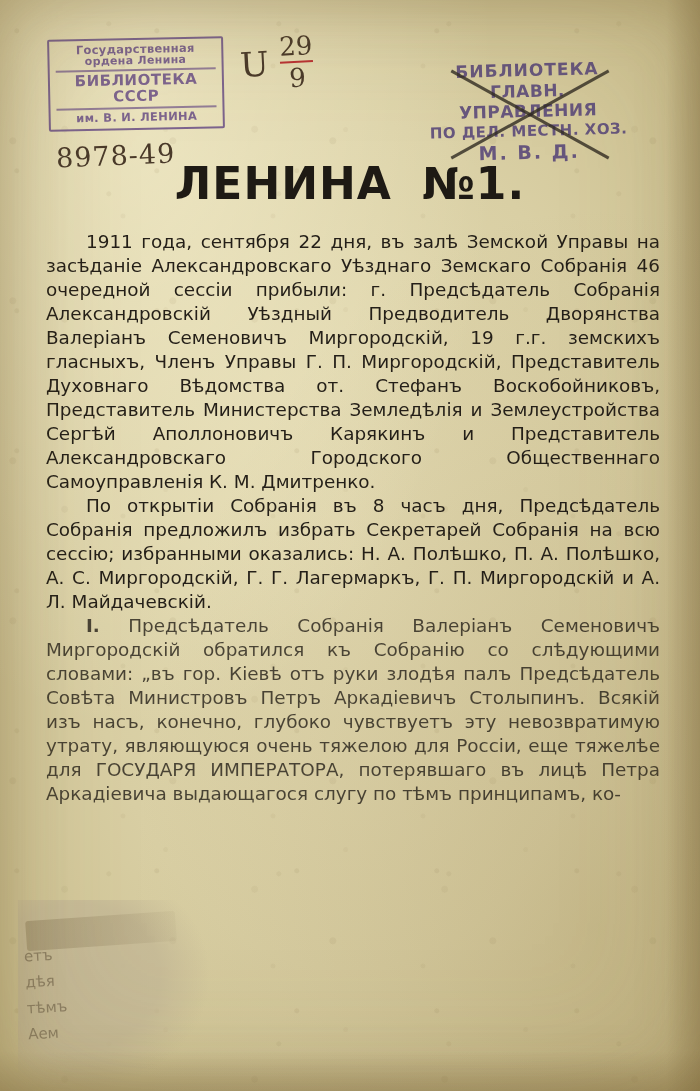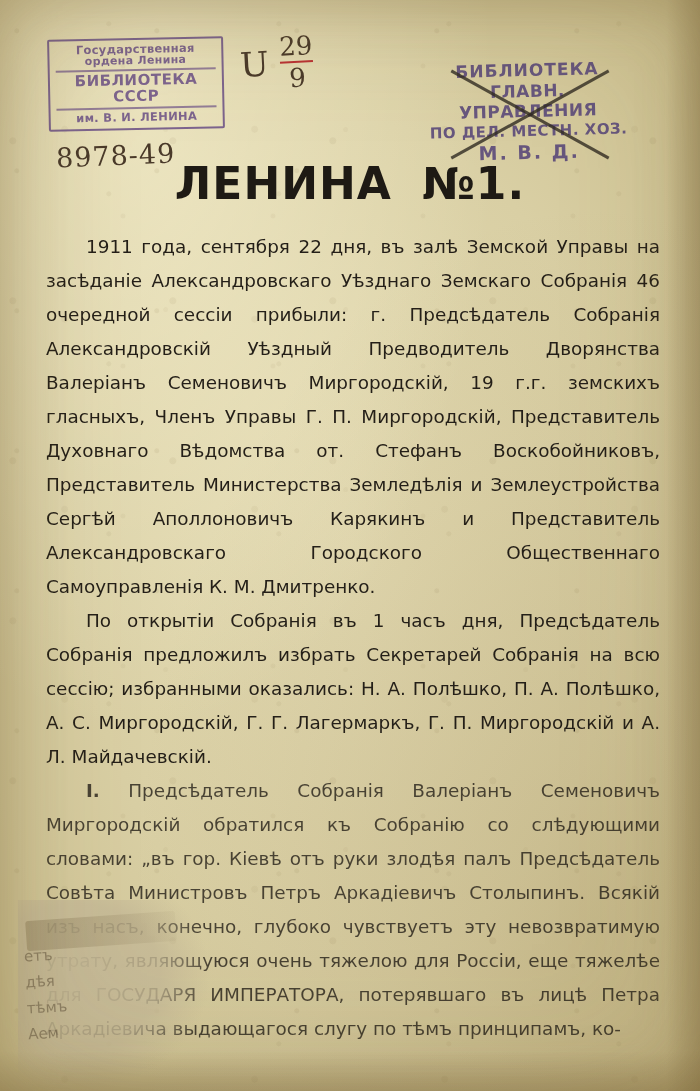--- a/index.html
+++ b/index.html
@@ -162,21 +162,21 @@
   }
   #doc-title .num { margin-left: 30px; }
 
   
   #body-text {
     left: 46px;
     top: 230px;
     width: 614px;
     font-family: "DejaVu Sans", sans-serif;
     font-size: 18.4px;
-    line-height: 34px;
+    line-height: 24px;
     color: #241f18;
     text-align: justify;
     text-justify: inter-word;
   }
   #body-text p { margin: 0 0 0 0; text-indent: 40px; }
   #body-text p.p-cont { text-indent: 40px; }
   #body-text .bold-lead { font-weight: bold; }
   #body-text .faded { color: rgba(36,31,24,0.80); }
 
   
@@ -260,21 +260,21 @@
     <i class="a"></i>
       <i class="b"></i>
   </div>
 
   <div class="layer" id="doc-title">
     <span>ЛЕНИНА</span><span class="num">№</span><span>1.</span>
   </div>
 
   <div class="layer" id="body-text">
     <p>1911 года, сентября 22 дня, въ залѣ Земской Управы на засѣданie Александровскаго Уѣзднаго Земскаго Собранiя 46 очередной сессiи прибыли: г. Предсѣдатель Собранiя Александровскiй Уѣздный Предводитель Дворянства Валерiанъ Семеновичъ Миргородскiй, 19 г.г. земскихъ гласныхъ, Членъ Управы Г. П. Миргородскiй, Представитель Духовнаго Вѣдомства от. Стефанъ Воскобойниковъ, Представитель Министерства Земледѣлiя и Землеустройства Сергѣй Аполлоновичъ Карякинъ и Представитель Александровскаго Городского Общественнаго Самоуправленiя К. М. Дмитренко.</p>
-    <p class="p-cont">По открытiи Собранiя въ 1 часъ дня, Предсѣдатель Собранiя предложилъ избрать Секретарей Собранiя на всю сессiю; избранными оказались: Н. А. Полѣшко, П. А. Полѣшко, А. С. Миргородскiй, Г. Г. Лагермаркъ, Г. П. Миргородскiй и А. Л. Майдачевскiй.</p>
+    <p class="p-cont">По открытiи Собранiя въ 8 часъ дня, Предсѣдатель Собранiя предложилъ избрать Секретарей Собранiя на всю сессiю; избранными оказались: Н. А. Полѣшко, П. А. Полѣшко, А. С. Миргородскiй, Г. Г. Лагермаркъ, Г. П. Миргородскiй и А. Л. Майдачевскiй.</p>
     <p class="p-cont faded"><span class="bold-lead">I.</span> <span>Предсѣдатель Собранiя Валерiанъ Семеновичъ Миргородскiй обратился къ Собранiю со слѣдующими словами: „въ гор. Кiевѣ отъ руки злодѣя палъ Предсѣдатель Совѣта Министровъ Петръ Аркадiевичъ Столыпинъ. Всякiй изъ насъ, конечно, глубоко чувствуетъ эту невозвратимую утрату, являющуюся очень тяжелою для Россiи, еще тяжелѣе для ГОСУДАРЯ ИМПЕРАТОРА, потерявшаго въ лицѣ Петра Аркадiевича выдающагося слугу по тѣмъ принципамъ, ко-</span></p>
   </div>
 
   <div class="layer" id="damage-patch"></div>
   <div class="layer" id="damage-strip"></div>
   <div class="layer" id="damage-ghost-text">
     <div>етъ</div>
     <div>дѣя</div>
     <div>тѣмъ</div>
     <div>Аем</div>

